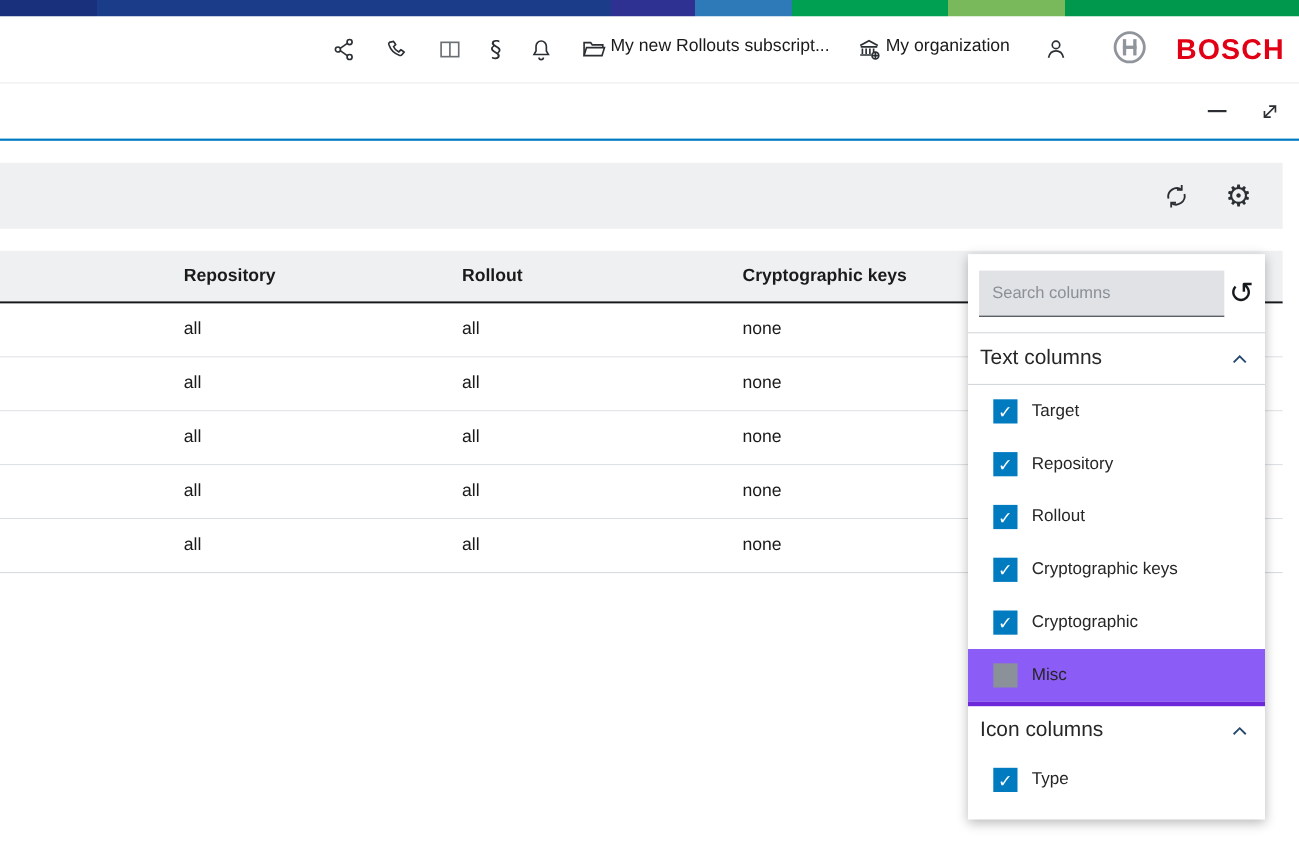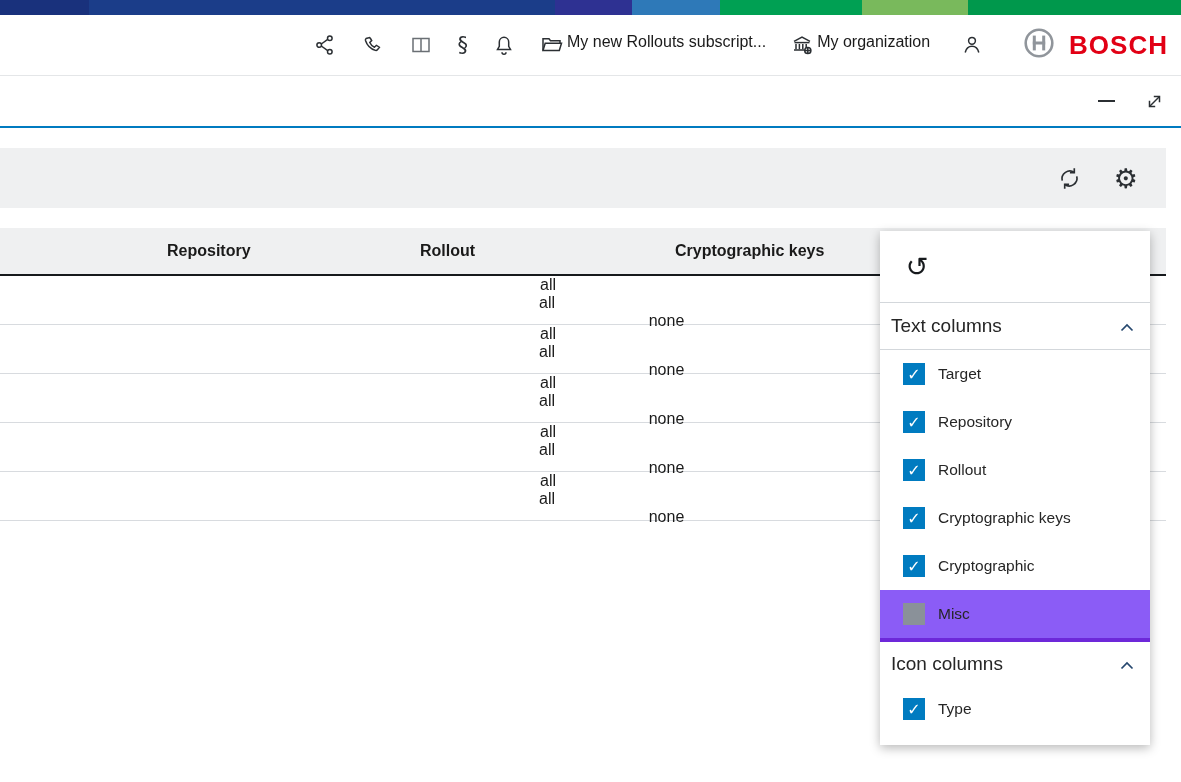--- a/index.html
+++ b/index.html
@@ -20,21 +20,21 @@
 
   
   .app-header { height:61px; background:#fff; border-bottom:1px solid #e4e6e8;
     display:flex; align-items:center; justify-content:flex-end;
     padding-right:13px; gap:24px; }
   .hicon { display:flex; align-items:center; justify-content:center; cursor:pointer; }
   .hicon svg { stroke:#2b2f33; fill:none; stroke-width:1.5; }
   .hgroup { display:flex; align-items:flex-start; gap:3px; cursor:pointer; font-size:16px; color:#1a1a1a; }
   .glyph { font-family:"DejaVu Sans", sans-serif; color:#2b2f33; line-height:1; }
   .para-glyph { font-size:21px; }
-  .brand { display:flex; align-items:center; gap:13px; margin-left:14px; }
+  .brand { display:flex; align-items:center; gap:25px; margin-left:14px; }
   .brand-word { font-size:26px; font-weight:bold; letter-spacing:1px; }
 
   
   .window-bar { height:52px; background:#fff; border-bottom:2px solid #007bc0;
     display:flex; align-items:center; justify-content:flex-end; gap:30px; padding-right:17px; }
   .wicon { cursor:pointer; display:flex; align-items:center; justify-content:center; }
   .minimize-line { width:17px; border-top:2px solid #2b2f33; }
 
   
   .main { position:relative; height:652px; }
@@ -42,21 +42,21 @@
     display:flex; align-items:center; justify-content:flex-end; gap:32px; padding-right:28px; }
   .tool-btn { cursor:pointer; display:flex; align-items:center; justify-content:center; }
   .tool-btn svg { stroke:#2b2f33; fill:none; stroke-width:1.6; }
   .gear-glyph { font-size:27px; color:#2b2f33; }
 
   
   .data-table { margin-top:20px; width:1166px; font-size:16px; }
   .thead { height:48px; background:#eff0f1; border-bottom:2px solid #16191c;
     display:flex; align-items:center; padding-left:167px; font-weight:bold; }
   .trow { height:49px; border-bottom:1px solid #d8dbdf;
-    display:flex; align-items:center; padding-left:167px; background:#fff;flex-direction:column; }
+    display:flex; align-items:center; padding-left:167px; background:#fff; }
   .c1 { width:253px; } .c2 { width:255px; } .c3 { flex:1; }
 
   
   .column-panel { position:absolute; left:880px; top:83px; width:270px;
     background:#fff; box-shadow:0 3px 10px rgba(0,0,0,0.28); z-index:5; padding-bottom:12px; }
   .panel-search { height:72px; display:flex; align-items:center;
     padding:0 6px 0 10px; border-bottom:1px solid #d3d7db; }
   .panel-search input { flex:1; height:42px; background:#e0e2e5; border:none;
     border-bottom:1px solid #3a3e42; padding:0 12px; font-size:15px;
     font-family:"Liberation Sans", sans-serif; color:#262626; outline:none; }
@@ -204,20 +204,21 @@
     </div>
     <div class="trow">
       <div class="c1">all</div>
       <div class="c2">all</div>
       <div class="c3">none</div>
     </div>
   </div>
 
   <div class="column-panel">
     <div class="panel-search">
+      <input type="text" placeholder="Search columns" style="">
       <div class="undo-btn glyph">↺</div>
     </div>
 
     <div class="section-header bordered">
       <span>Text columns</span>
       <span>
         <svg width="14" height="9" viewBox="0 0 14 9" style="fill:none;stroke:#25476e;stroke-width:1.7">
           <polyline points="1.5 7.5 7 2 12.5 7.5"></polyline>
         </svg>
       </span>

